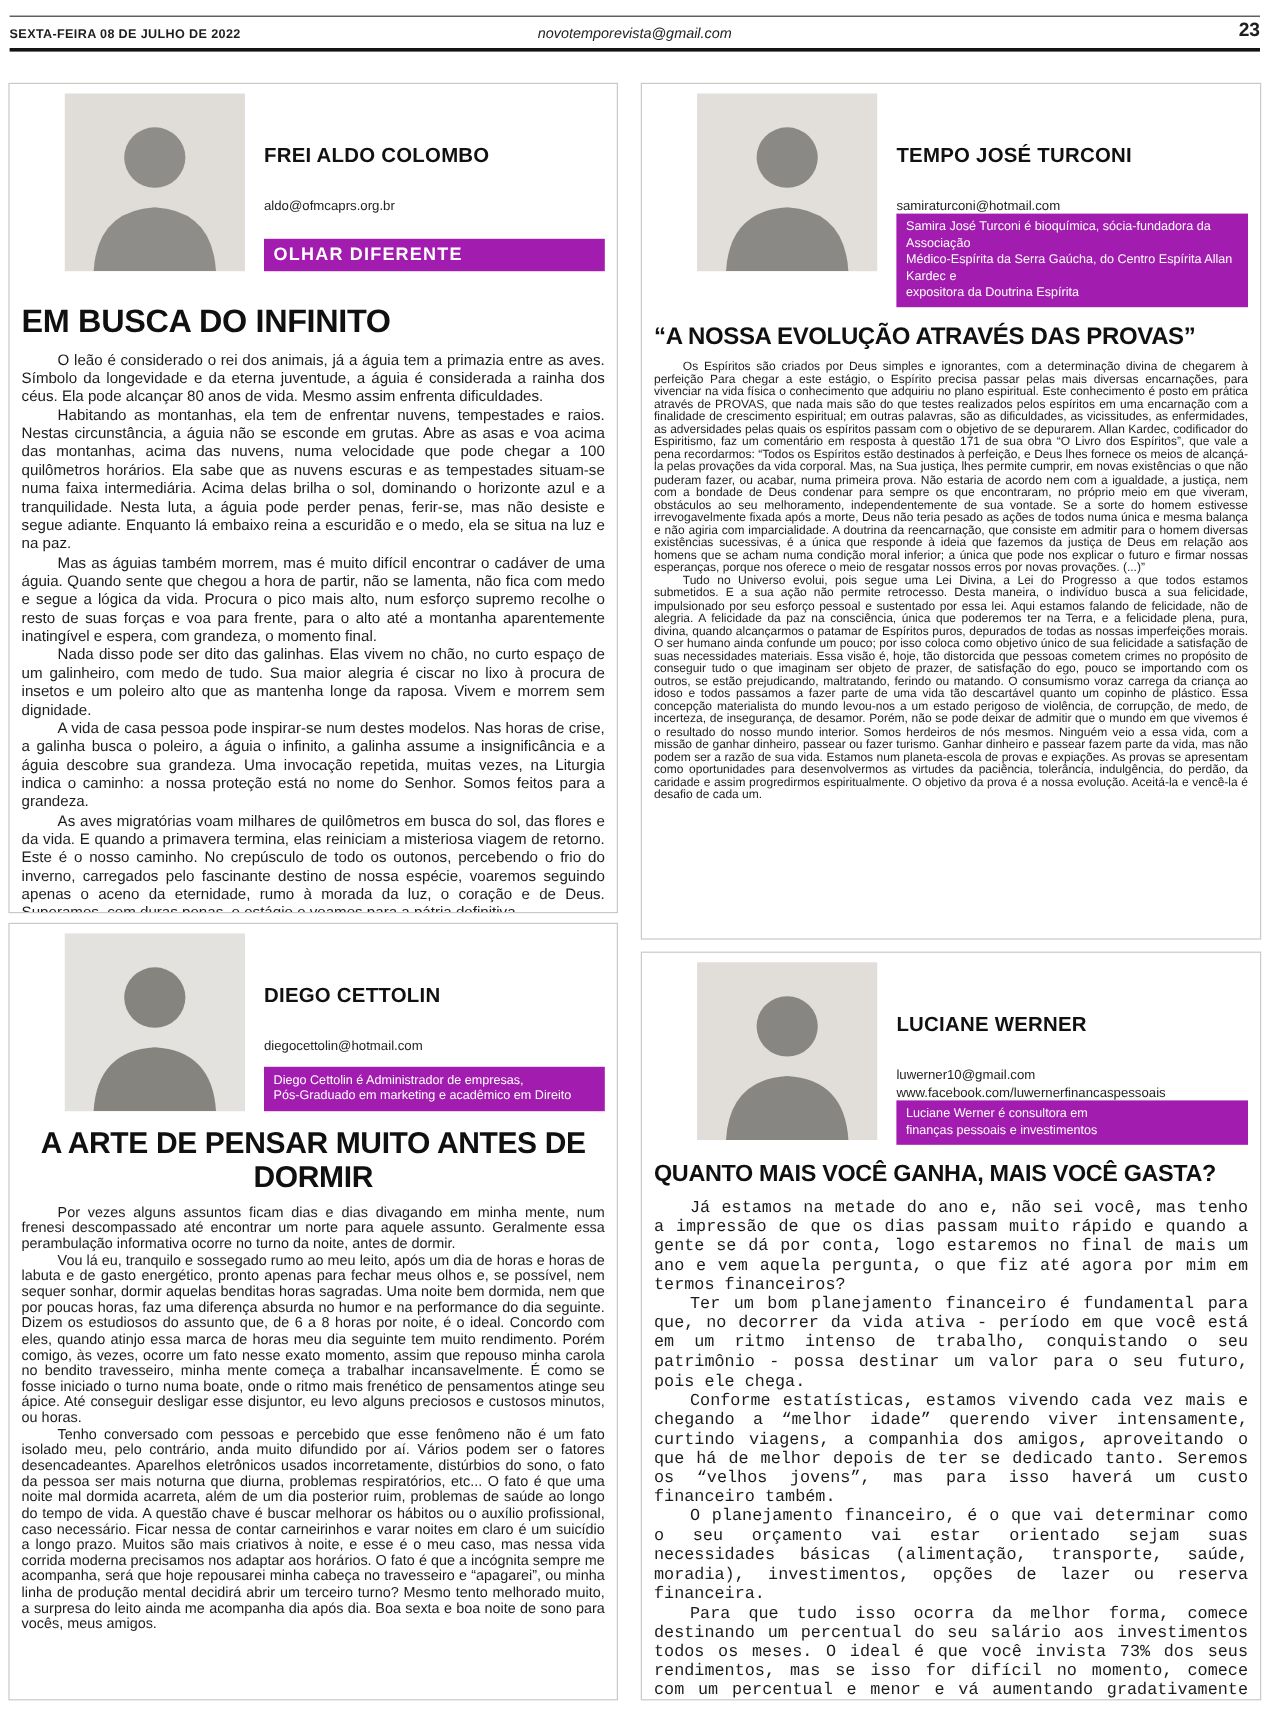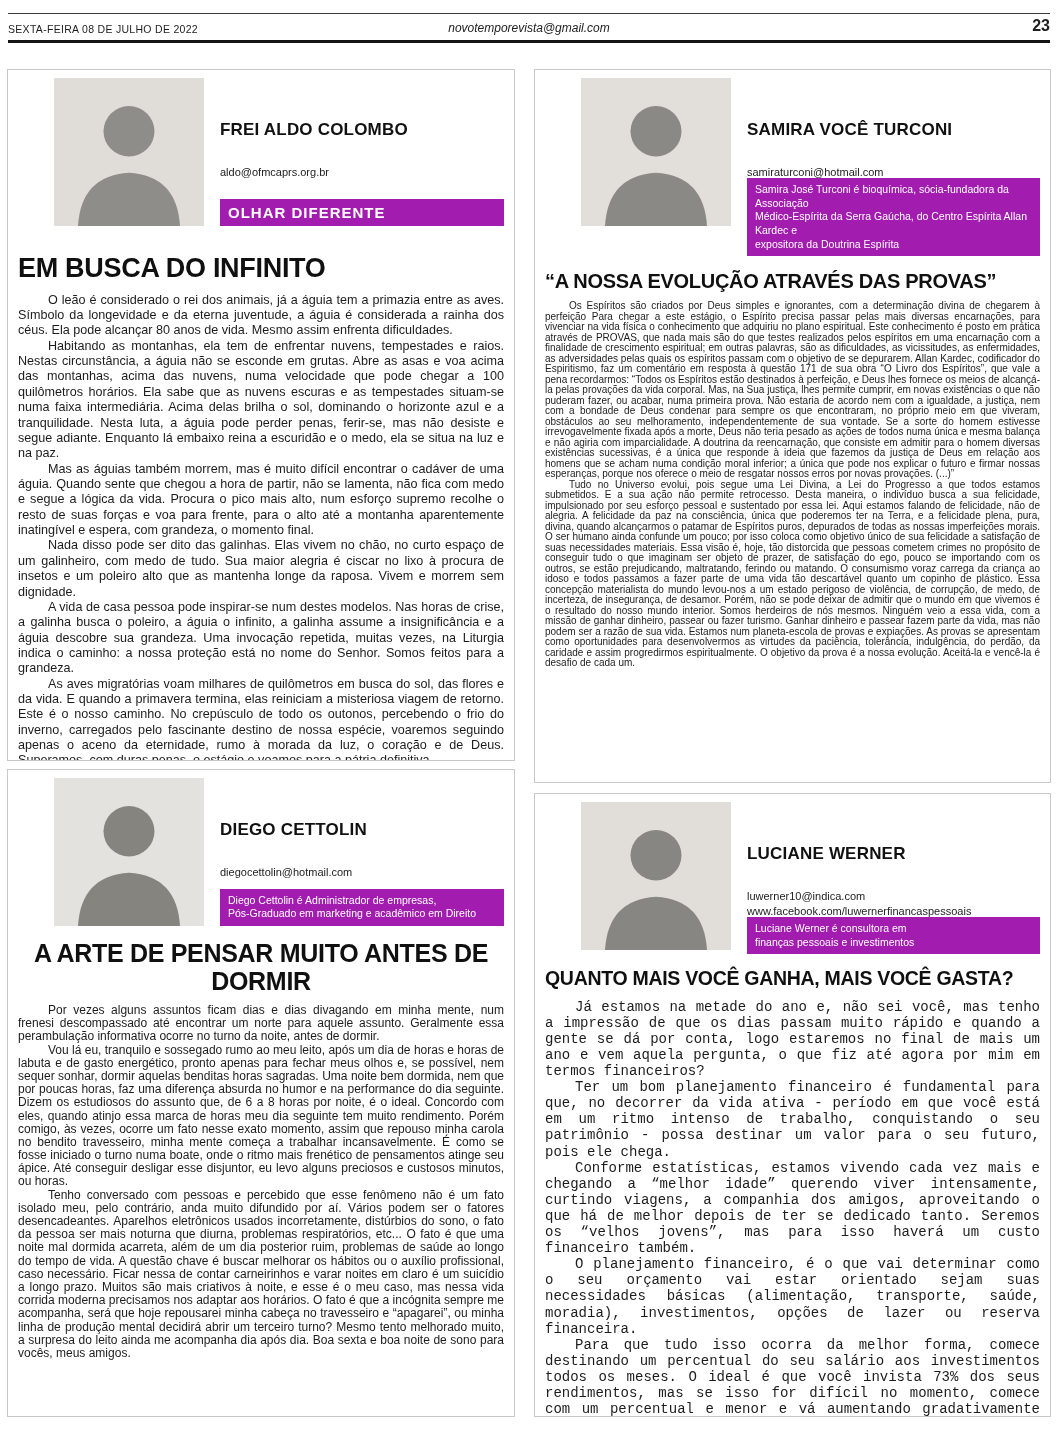--- a/index.html
+++ b/index.html
@@ -13,21 +13,21 @@
   }
   .page { padding:0 7px; }
 
   
   .hairline { height:1px; background:#3a3a3a; margin:13px 1px 3px; }
   .masthead-row { display:flex; justify-content:center; align-items:center; gap:9px; height:27px; }
   .masthead-title { color:#1258a5; font-size:19px; font-weight:bold; letter-spacing:0.8px; }
   .dot { width:5px; height:5px; background:#1a1a1a; border-radius:50%; }
   .dash { width:30px; height:5px; background:#1a1a1a; border-radius:3px; }
   .subhead-row { display:flex; align-items:flex-end; padding:0 1px 5px; }
-  .date { font-size:10.5px; width:290px; letter-spacing:0.3px; }
+  .date { font-size:10.5px; width:290px; letter-spacing:0.3px;font-weight:bold; }
   .subemail { flex:1; text-align:center; font-style:italic; font-size:12px; color:#222; }
   .pagenum { width:290px; text-align:right; font-weight:bold; font-size:16px; }
   .thick { height:3px; background:#141414; margin:0 1px; }
 
   
   .content { display:flex; gap:19px; margin-top:26px; }
   .col { display:flex; flex-direction:column; }
   .col-left  { width:508px; gap:8px; }
   .col-right { width:517px; gap:10px; }
 
@@ -138,21 +138,21 @@
       <section class="article" id="a2">
         <div class="head">
           <div class="photo">
             <svg viewBox="0 0 100 100" preserveAspectRatio="none">
               <rect width="100" height="100" fill="#e2dfda"></rect>
               <circle cx="50" cy="36" r="17" fill="#8a8985"></circle>
               <path d="M16 100 Q18 66 50 64 Q82 66 84 100 Z" fill="#8a8985"></path>
             </svg>
           </div>
           <div class="head-right">
-            <h2 class="author">SAMIRA VOCÊ TURCONI</h2>
+            <h2 class="author">TEMPO JOSÉ TURCONI</h2>
             <div class="contact">samiraturconi@hotmail.com</div>
             <div class="graybar bio">Samira José Turconi é bioquímica, sócia-fundadora da Associação
 Médico-Espírita da Serra Gaúcha, do Centro Espírita Allan Kardec e
 expositora da Doutrina Espírita</div>
           </div>
         </div>
         <h1 class="title">“A NOSSA EVOLUÇÃO ATRAVÉS DAS PROVAS”</h1>
         <div class="body">
             <p class="body-para">Os Espíritos são criados por Deus simples e ignorantes, com a determinação divina de chegarem à perfeição Para chegar a este estágio, o Espírito precisa passar pelas mais diversas encarnações, para vivenciar na vida física o conhecimento que adquiriu no plano espiritual. Este conhecimento é posto em prática através de PROVAS, que nada mais são do que testes realizados pelos espíritos em uma encarnação com a finalidade de crescimento espiritual; em outras palavras, são as dificuldades, as vicissitudes, as enfermidades, as adversidades pelas quais os espíritos passam com o objetivo de se depurarem. Allan Kardec, codificador do Espiritismo, faz um comentário em resposta à questão 171 de sua obra “O Livro dos Espíritos”, que vale a pena recordarmos: “Todos os Espíritos estão destinados à perfeição, e Deus lhes fornece os meios de alcançá-la pelas provações da vida corporal. Mas, na Sua justiça, lhes permite cumprir, em novas existências o que não puderam fazer, ou acabar, numa primeira prova. Não estaria de acordo nem com a igualdade, a justiça, nem com a bondade de Deus condenar para sempre os que encontraram, no próprio meio em que viveram, obstáculos ao seu melhoramento, independentemente de sua vontade. Se a sorte do homem estivesse irrevogavelmente fixada após a morte, Deus não teria pesado as ações de todos numa única e mesma balança e não agiria com imparcialidade. A doutrina da reencarnação, que consiste em admitir para o homem diversas existências sucessivas, é a única que responde à ideia que fazemos da justiça de Deus em relação aos homens que se acham numa condição moral inferior; a única que pode nos explicar o futuro e firmar nossas esperanças, porque nos oferece o meio de resgatar nossos erros por novas provações. (...)”</p>
             <p class="body-para">Tudo no Universo evolui, pois segue uma Lei Divina, a Lei do Progresso a que todos estamos submetidos. E a sua ação não permite retrocesso. Desta maneira, o indivíduo busca a sua felicidade, impulsionado por seu esforço pessoal e sustentado por essa lei. Aqui estamos falando de felicidade, não de alegria. A felicidade da paz na consciência, única que poderemos ter na Terra, e a felicidade plena, pura, divina, quando alcançarmos o patamar de Espíritos puros, depurados de todas as nossas imperfeições morais. O ser humano ainda confunde um pouco; por isso coloca como objetivo único de sua felicidade a satisfação de suas necessidades materiais. Essa visão é, hoje, tão distorcida que pessoas cometem crimes no propósito de conseguir tudo o que imaginam ser objeto de prazer, de satisfação do ego, pouco se importando com os outros, se estão prejudicando, maltratando, ferindo ou matando. O consumismo voraz carrega da criança ao idoso e todos passamos a fazer parte de uma vida tão descartável quanto um copinho de plástico. Essa concepção materialista do mundo levou-nos a um estado perigoso de violência, de corrupção, de medo, de incerteza, de insegurança, de desamor. Porém, não se pode deixar de admitir que o mundo em que vivemos é o resultado do nosso mundo interior. Somos herdeiros de nós mesmos. Ninguém veio a essa vida, com a missão de ganhar dinheiro, passear ou fazer turismo. Ganhar dinheiro e passear fazem parte da vida, mas não podem ser a razão de sua vida. Estamos num planeta-escola de provas e expiações. As provas se apresentam como oportunidades para desenvolvermos as virtudes da paciência, tolerância, indulgência, do perdão, da caridade e assim progredirmos espiritualmente. O objetivo da prova é a nossa evolução. Aceitá-la e vencê-la é desafio de cada um.</p>
@@ -163,21 +163,21 @@
         <div class="head">
           <div class="photo">
             <svg viewBox="0 0 100 100" preserveAspectRatio="none">
               <rect width="100" height="100" fill="#e1deda"></rect>
               <circle cx="50" cy="36" r="17" fill="#878682"></circle>
               <path d="M16 100 Q18 66 50 64 Q82 66 84 100 Z" fill="#878682"></path>
             </svg>
           </div>
           <div class="head-right">
             <h2 class="author">LUCIANE WERNER</h2>
-            <div class="contact">luwerner10@indica.com</div>
+            <div class="contact">luwerner10@gmail.com</div>
             <div class="contact">www.facebook.com/luwernerfinancaspessoais</div>
             <div class="graybar bio">Luciane Werner é consultora em
 finanças pessoais e investimentos</div>
           </div>
         </div>
         <h1 class="title">QUANTO MAIS VOCÊ GANHA, MAIS VOCÊ GASTA?</h1>
         <div class="body">
             <p class="body-para">Já estamos na metade do ano e, não sei você, mas tenho a impressão de que os dias passam muito rápido e quando a gente se dá por conta, logo estaremos no final de mais um ano e vem aquela pergunta, o que fiz até agora por mim em termos financeiros?</p>
             <p class="body-para">Ter um bom planejamento financeiro é fundamental para que, no decorrer da vida ativa - período em que você está em um ritmo intenso de trabalho, conquistando o seu patrimônio - possa destinar um valor para o seu futuro, pois ele chega.</p>
             <p class="body-para">Conforme estatísticas, estamos vivendo cada vez mais e chegando a “melhor idade” querendo viver intensamente, curtindo viagens, a companhia dos amigos, aproveitando o que há de melhor depois de ter se dedicado tanto. Seremos os “velhos jovens”, mas para isso haverá um custo financeiro também.</p>

